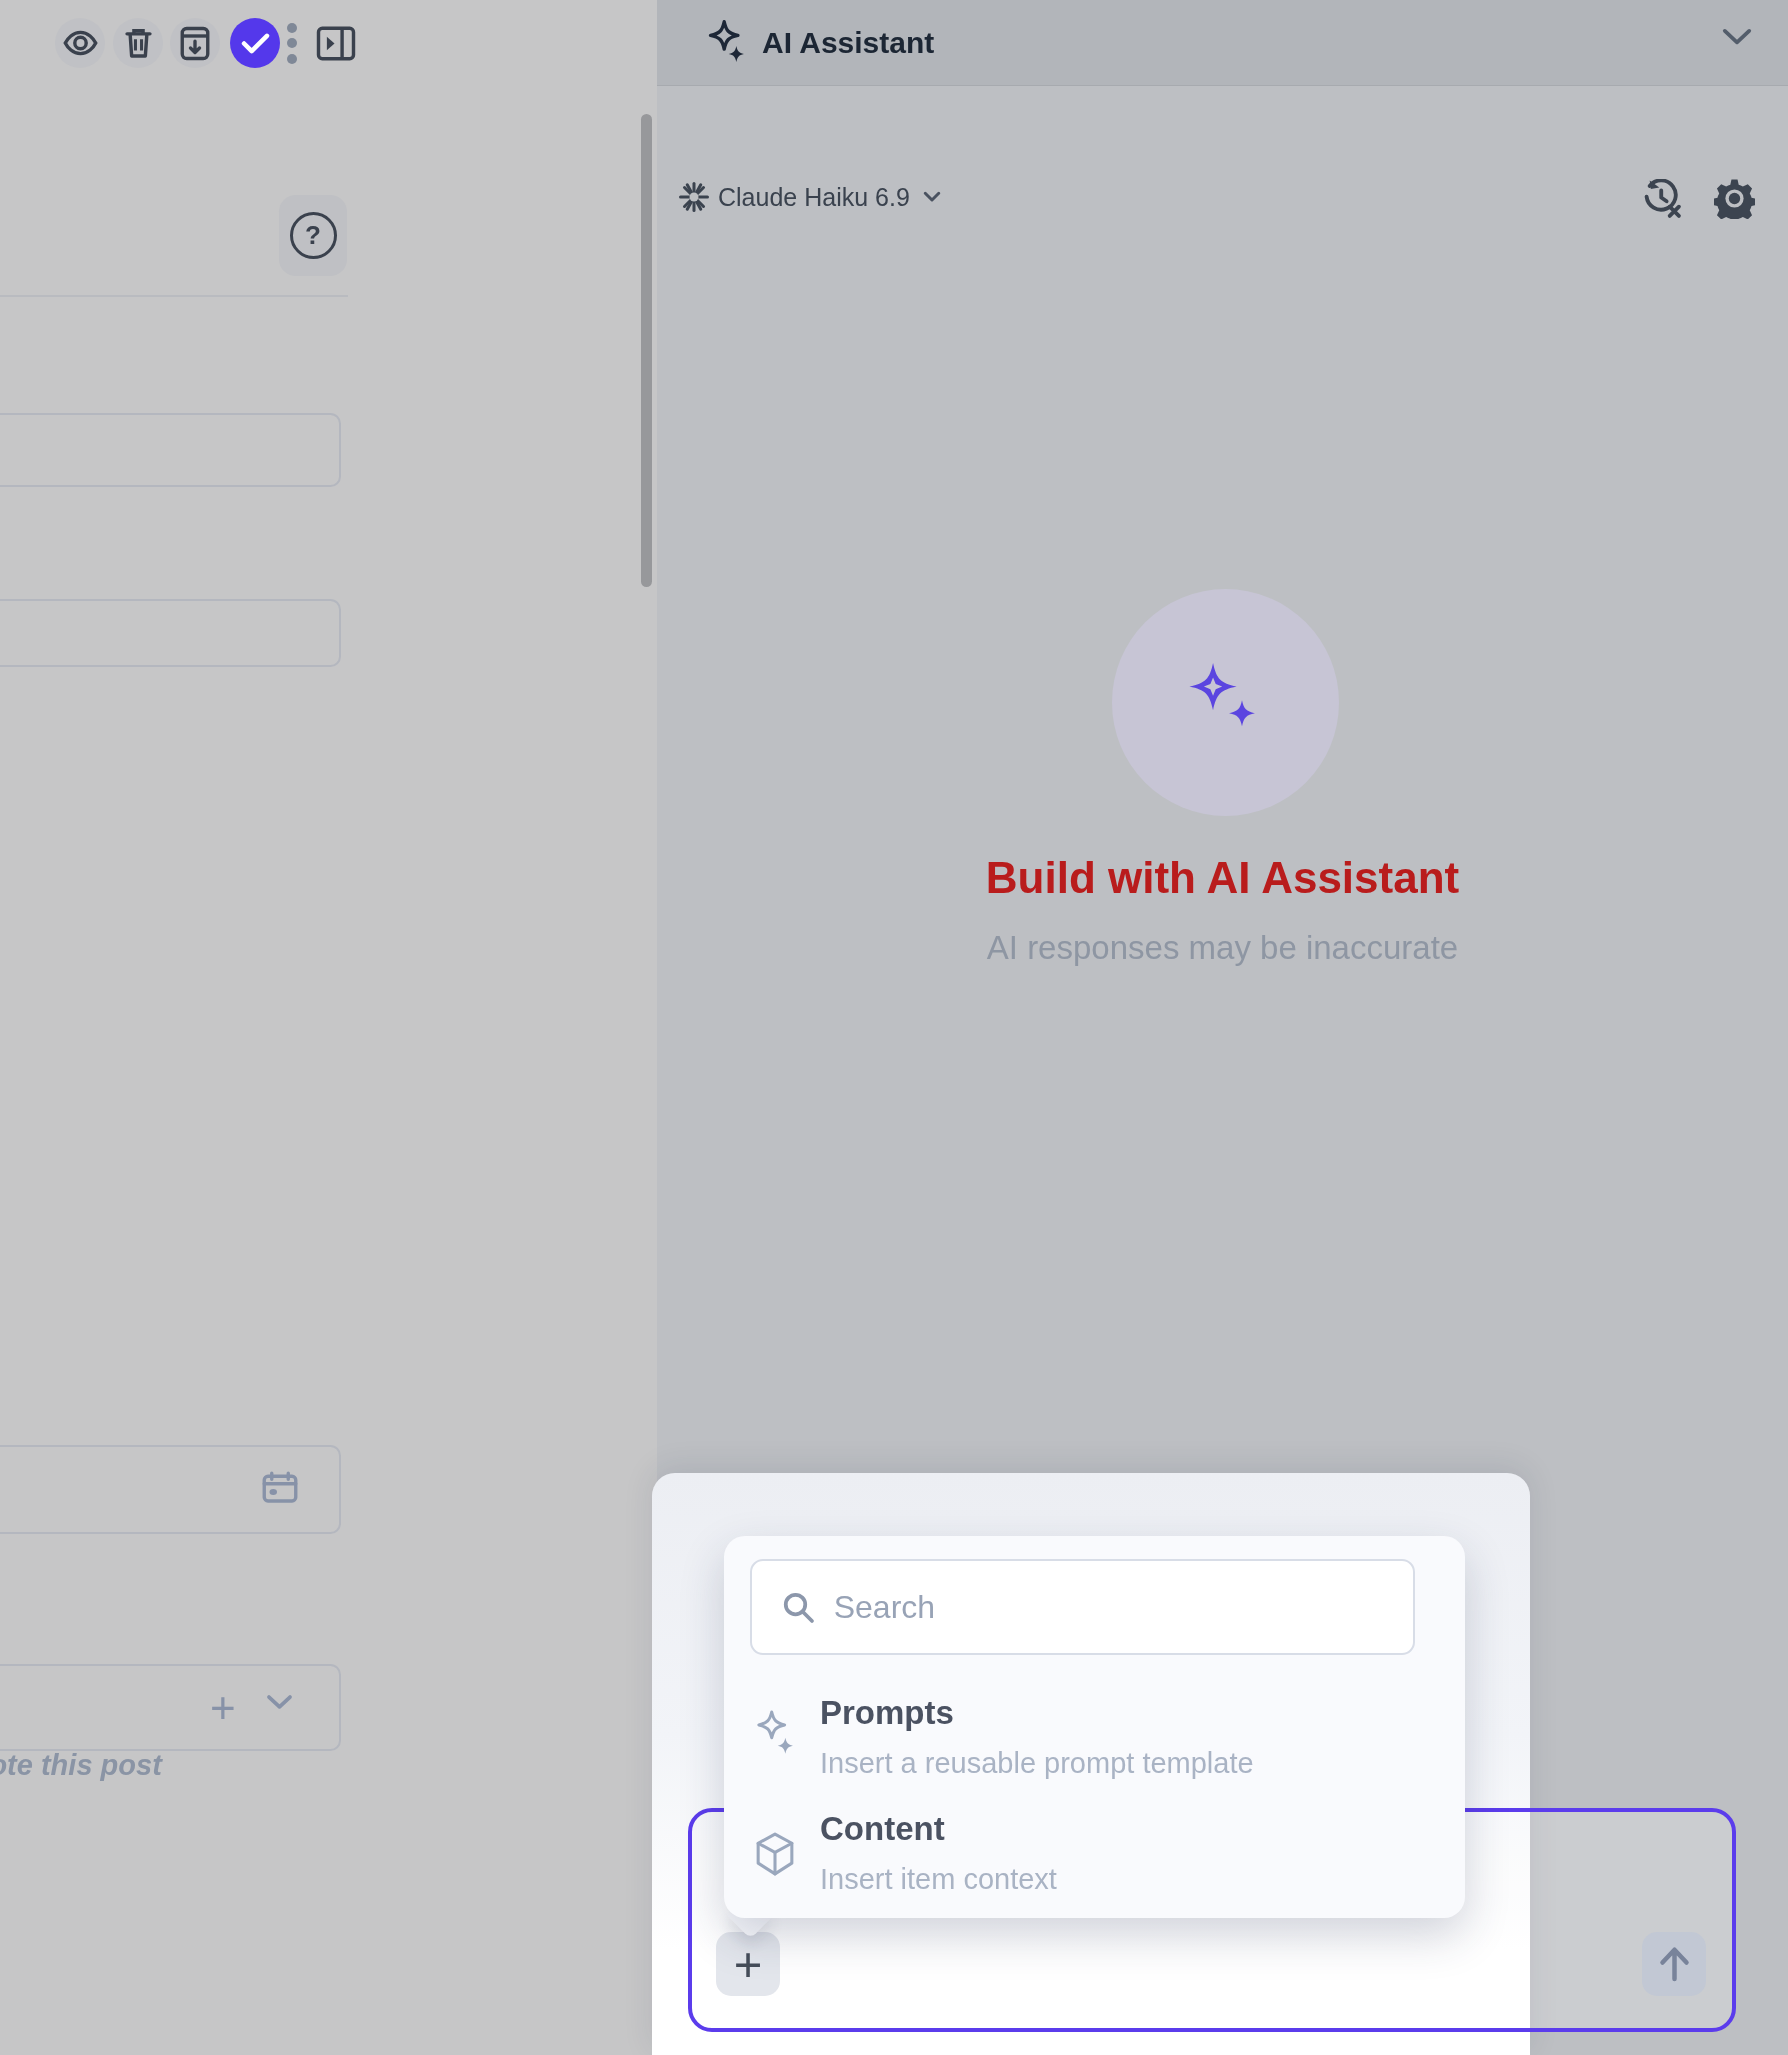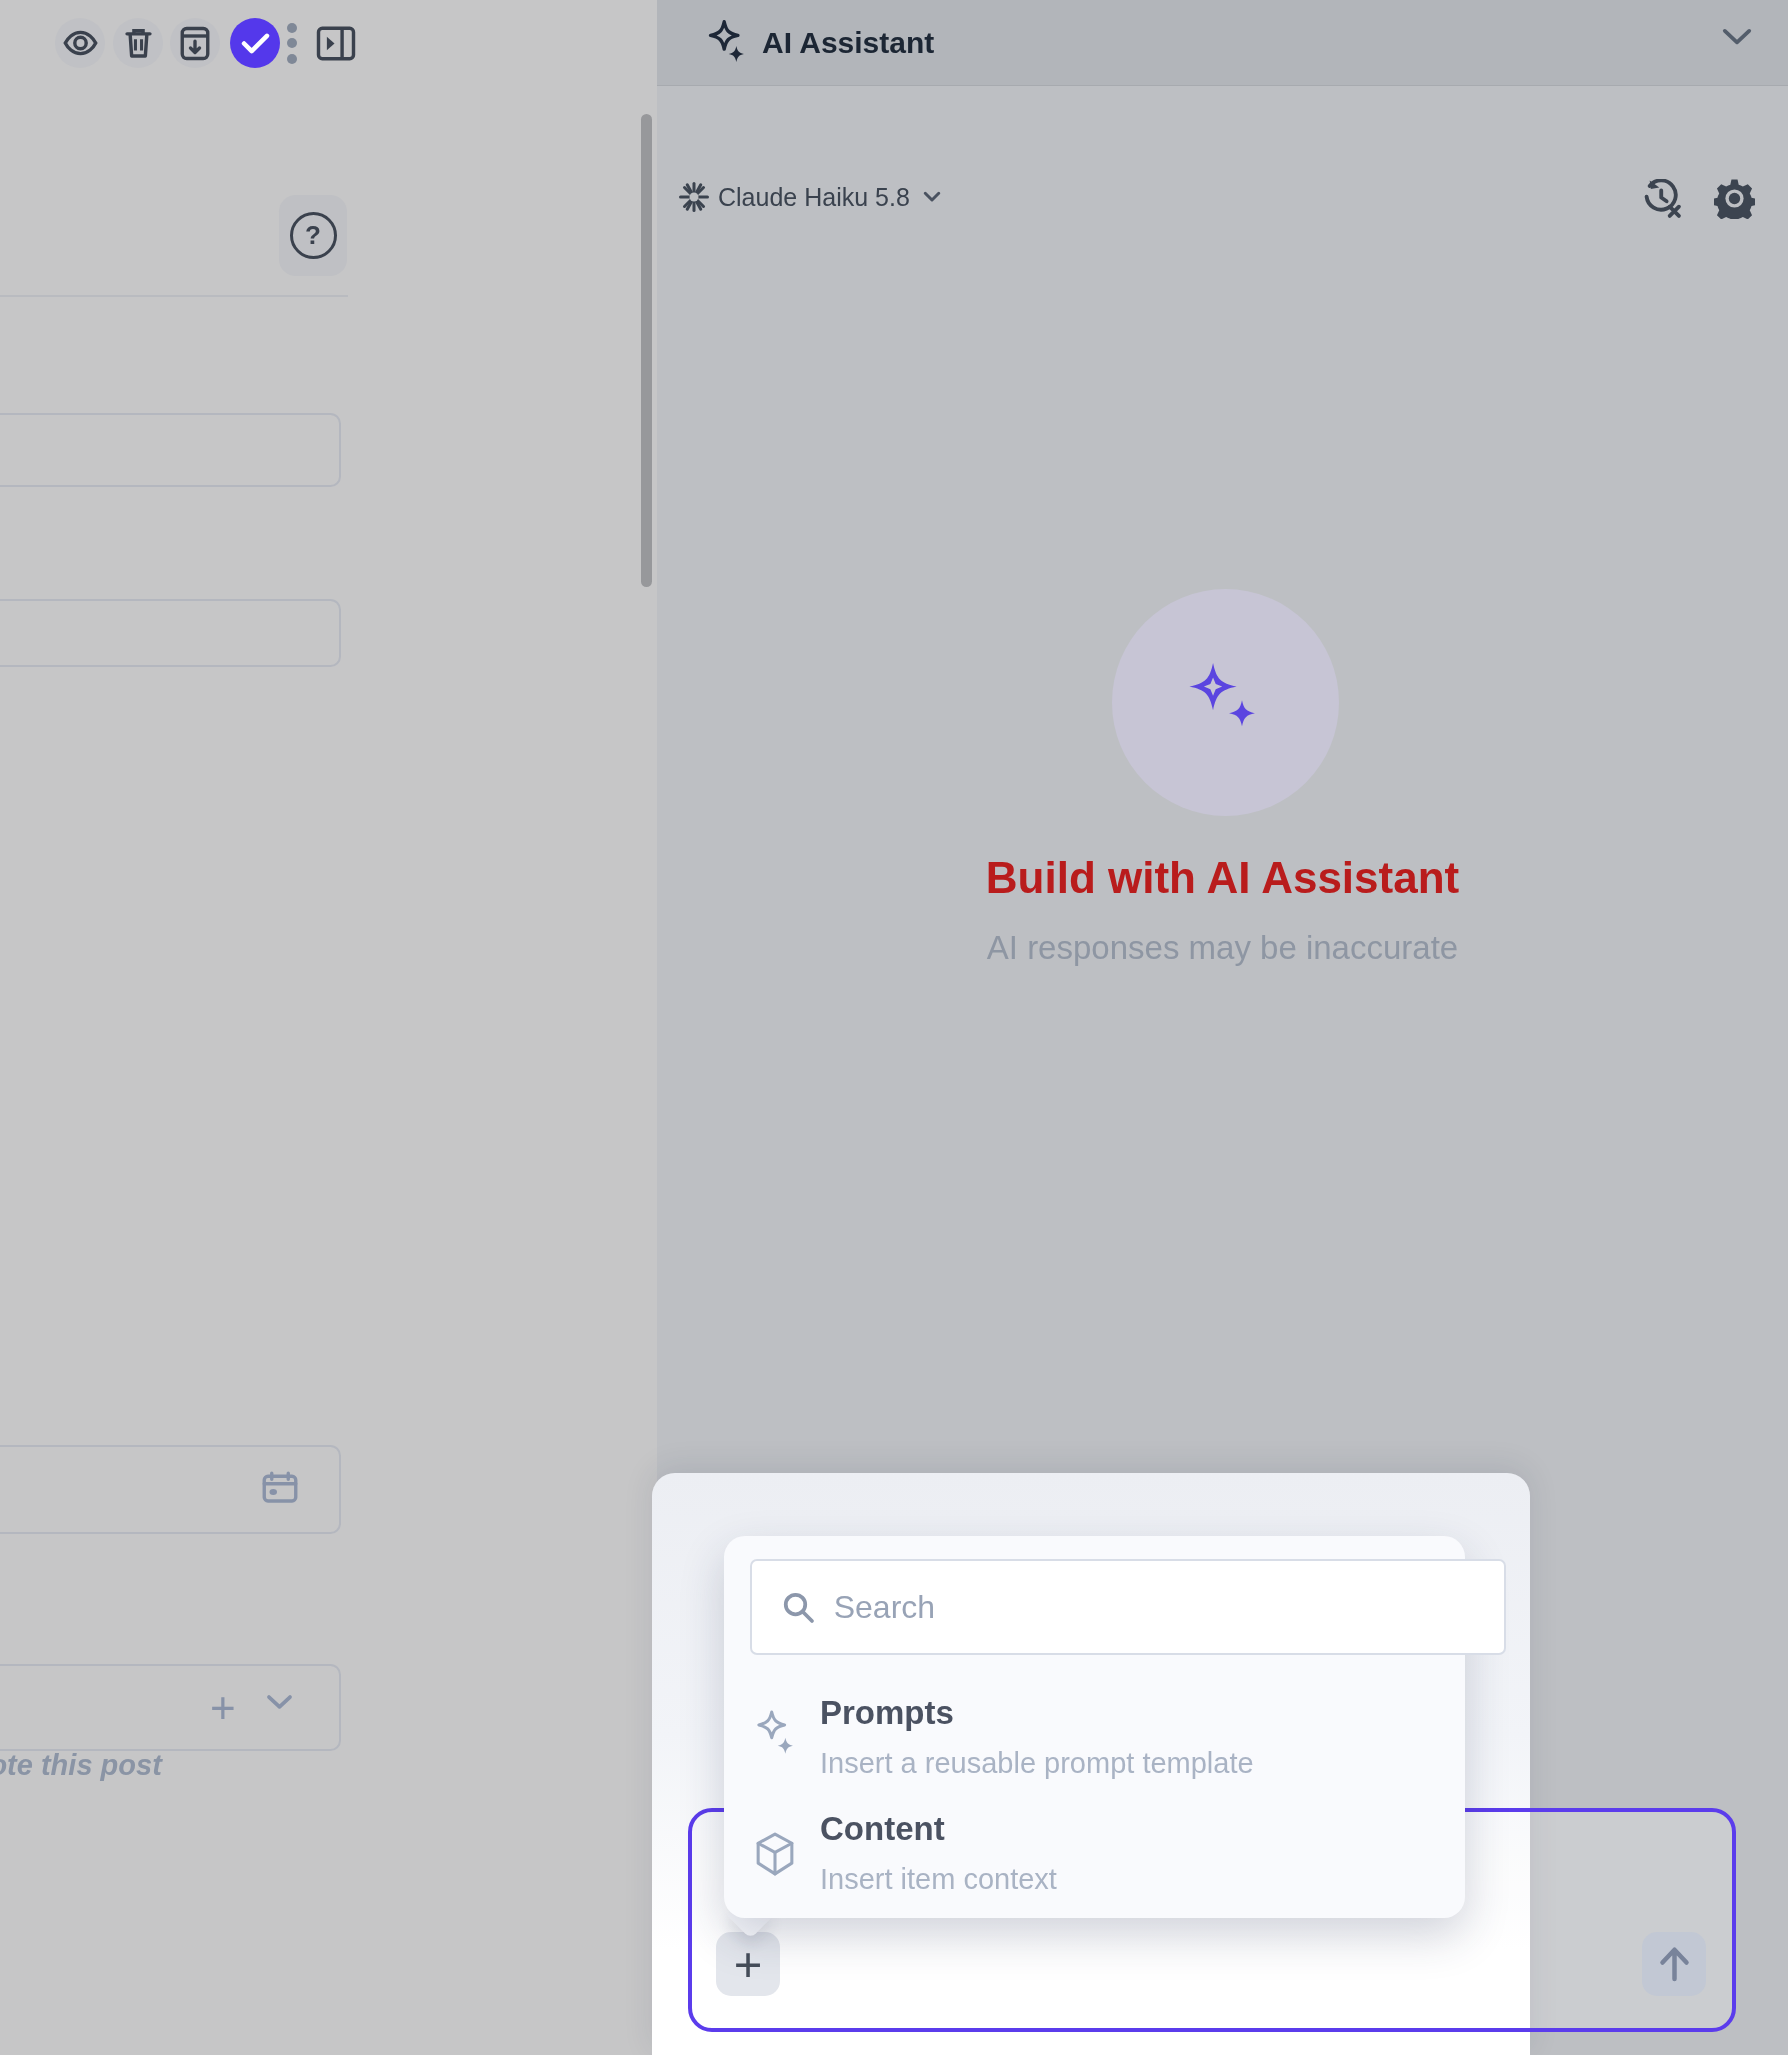--- a/index.html
+++ b/index.html
@@ -43,22 +43,22 @@
     box-shadow:0 -6px 30px rgba(30,40,70,.10);z-index:10;}
   .chat-input{left:688px;top:1808px;width:1048px;height:224px;box-sizing:border-box;
     border:4.6px solid #5b3cec;border-radius:24px;background:rgba(255,255,255,.22);z-index:12;}
   .square-btn{position:absolute;width:64px;height:64px;border-radius:15px;display:flex;align-items:center;justify-content:center;}
   .plus-btn{left:24px;top:120px;background:#e3e6ec;color:#454d59;font-size:49px;font-weight:400;line-height:1;}
   .send-btn{right:26px;top:120px;background:#c2c8d4;}
   .popup{left:724px;top:1536px;width:741px;height:382px;border-radius:21px;background:#f9fafd;
     box-shadow:0 18px 46px rgba(35,45,80,.20);z-index:14;}
   .tail{left:734px;top:1899px;width:33px;height:33px;background:#f9fafd;transform:rotate(45deg);border-radius:0 0 7.6px 0;z-index:13;
     box-shadow:6px 6px 13.7px rgba(35,45,80,.10);}
-  .search-box{position:absolute;left:26px;top:23px;width:756px;height:96px;box-sizing:border-box;
-    border:2.3px solid #d8dde7;border-radius:7px;background:#ffffff;display:flex;align-items:center;}
+  .search-box{position:absolute;left:26px;top:23px;width:665px;height:96px;box-sizing:border-box;
+    border:2.3px solid #d8dde7;border-radius:13px;background:#ffffff;display:flex;align-items:center;}
   .search-box input{border:none;outline:none;background:transparent;font-family:"Liberation Sans",sans-serif;
     font-size:32px;color:#3a424e;width:532px;}
   .search-box input::placeholder{color:#98a3b6;}
   .menu-item{position:absolute;left:0;width:741px;height:114px;cursor:pointer;}
   .mi-icon{position:absolute;left:28px;top:21px;}
   .mi-title{position:absolute;left:96px;top:6px;font-size:33px;font-weight:600;color:#4b5262;}
   .mi-desc{position:absolute;left:96px;top:59px;font-size:29px;color:#a9b3c4;}
   .it1{top:152px;} .it2{top:268px;}
 
   svg{display:block;}
@@ -174,21 +174,21 @@
           <path d="M20 2 V38"></path>
             <path d="M2 20 H38"></path>
           <path d="M7.3 7.3 L32.7 32.7"></path>
             <path d="M32.7 7.3 L7.3 32.7"></path>
           <path d="M11 3.6 L29 36.4"></path>
             <path d="M29 3.6 L11 36.4"></path>
         </g>
         <circle cx="20" cy="20" r="6" fill="#bdbfc3"></circle>
       </svg>
     </span>
-    <span class="model-row-text">Claude Haiku 5.8</span>
+    <span class="model-row-text">Claude Haiku 6.9</span>
     <span style="margin-left:4.6px;">
       <svg width="18" height="12" viewBox="0 0 24 16">
         <path d="M3 3 l9 9 9 -9" fill="none" stroke="#4a5260" stroke-width="4" stroke-linecap="round" stroke-linejoin="round"></path>
       </svg>
     </span>
   </div>
 
   <div class="abs" style="left:1642px;top:179px;">
     <span>
       <svg width="40" height="40" viewBox="0 0 52 52">

